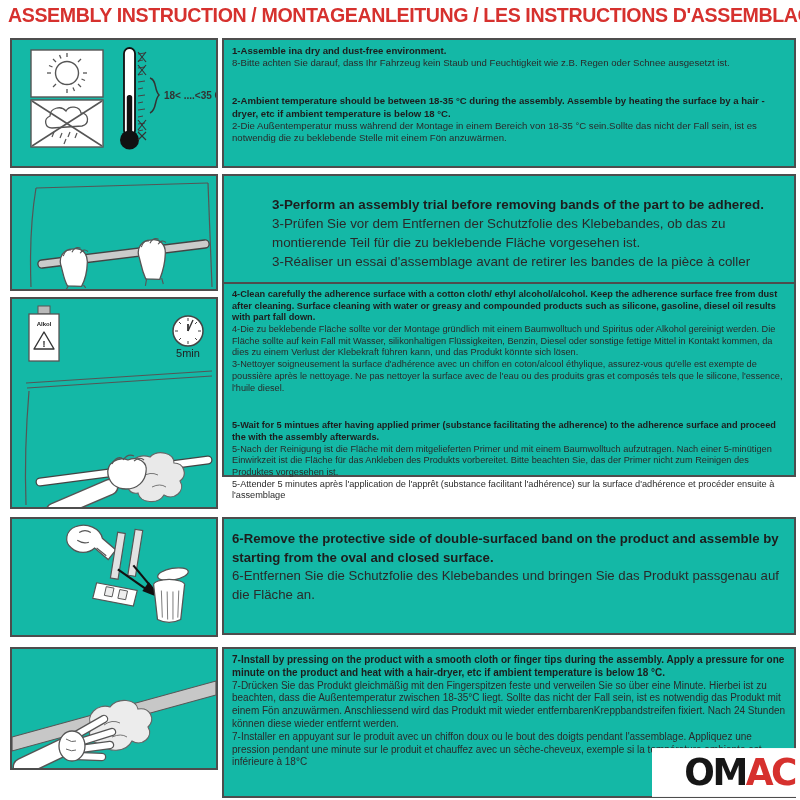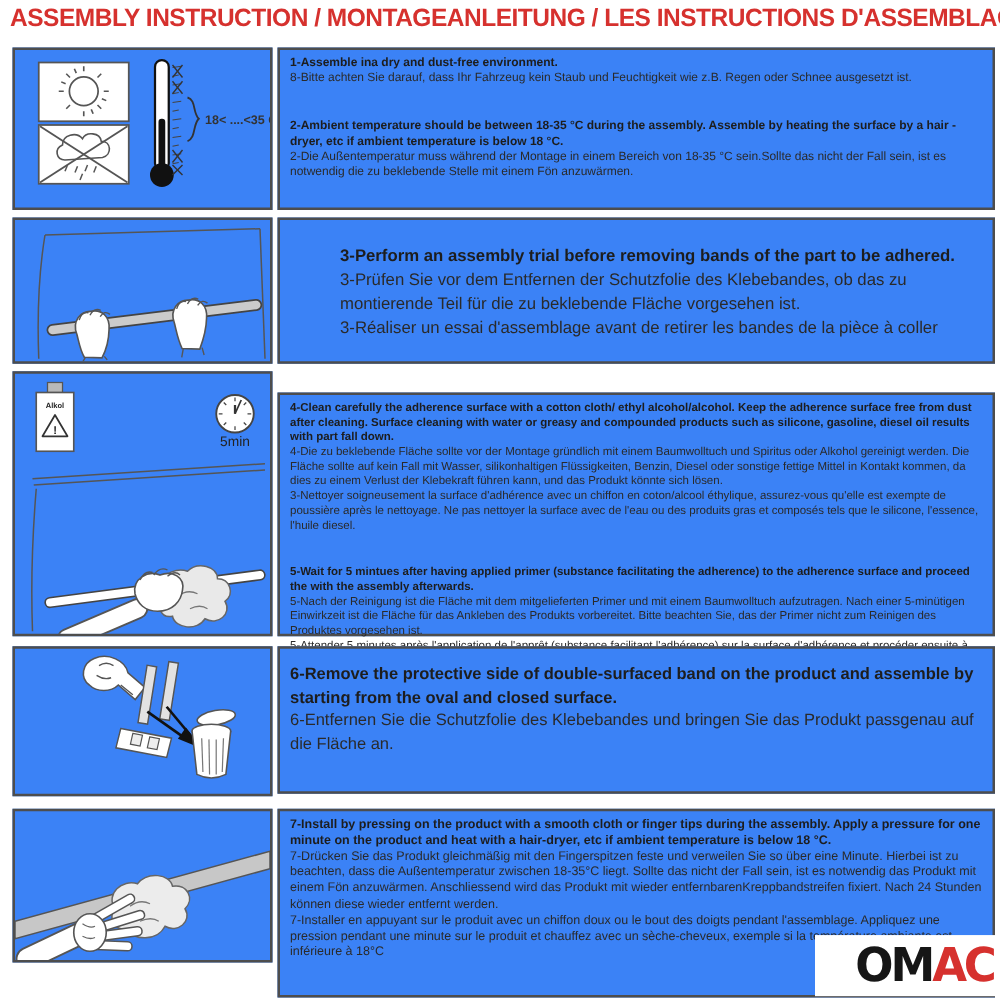--- a/index.html
+++ b/index.html
@@ -5,30 +5,30 @@
   * { margin:0; padding:0; box-sizing:border-box; }
   html,body { width:800px; height:800px; background:#ffffff; }
   body { font-family:"Liberation Sans", sans-serif; position:relative; overflow:hidden; color:#2a2a2a; }
 
   .page-title{
     position:absolute; top:4px; left:0; width:800px; text-align:center;
     color:#d6312e; font-weight:bold; font-size:20px; letter-spacing:-0.4px;
     white-space:nowrap; transform:scaleX(.98); transform-origin:center;
   }
 
-  .cell{ position:absolute; background:#3b82f6; border:2px solid #4d4d4d; }
+  .cell{ position:absolute; background:#14b8a6; border:2px solid #4d4d4d; }
   .ill{ left:10px; width:208px; }
   .txt{ left:222px; width:574px; padding:5px 8px 4px 8px; }
 
   #r1i{ top:38px;  height:130px; }
   #r1t{ top:38px;  height:130px; font-size:9.6px;  line-height:1.27; }
   #r2i{ top:174px; height:117px; }
   #r2t{ top:174px; height:117px; font-size:13.4px; line-height:1.42; padding-top:19px;padding-left:48px; }
   #r3i{ top:297px; height:212px; }
-  #r3t{ top:314px; height:195px; font-size:9.2px;  line-height:1.27; }
+  #r3t{ top:282px; height:195px; font-size:9.2px;  line-height:1.27; }
   #r4i{ top:517px; height:120px; }
   #r4t{ top:517px; height:118px; font-size:13.2px; line-height:1.42; padding-top:11px; }
   #r5i{ top:647px; height:123px; }
   #r5t{ top:647px; height:151px; font-size:10px;  line-height:1.28; }
 
   .step + .step{ margin-top:26px; }
   .ln{ margin:0; }
   .ln.bold{ font-weight:bold; color:#1d1d1d; }
 
   .ill svg{ display:block; width:100%; height:100%; }

